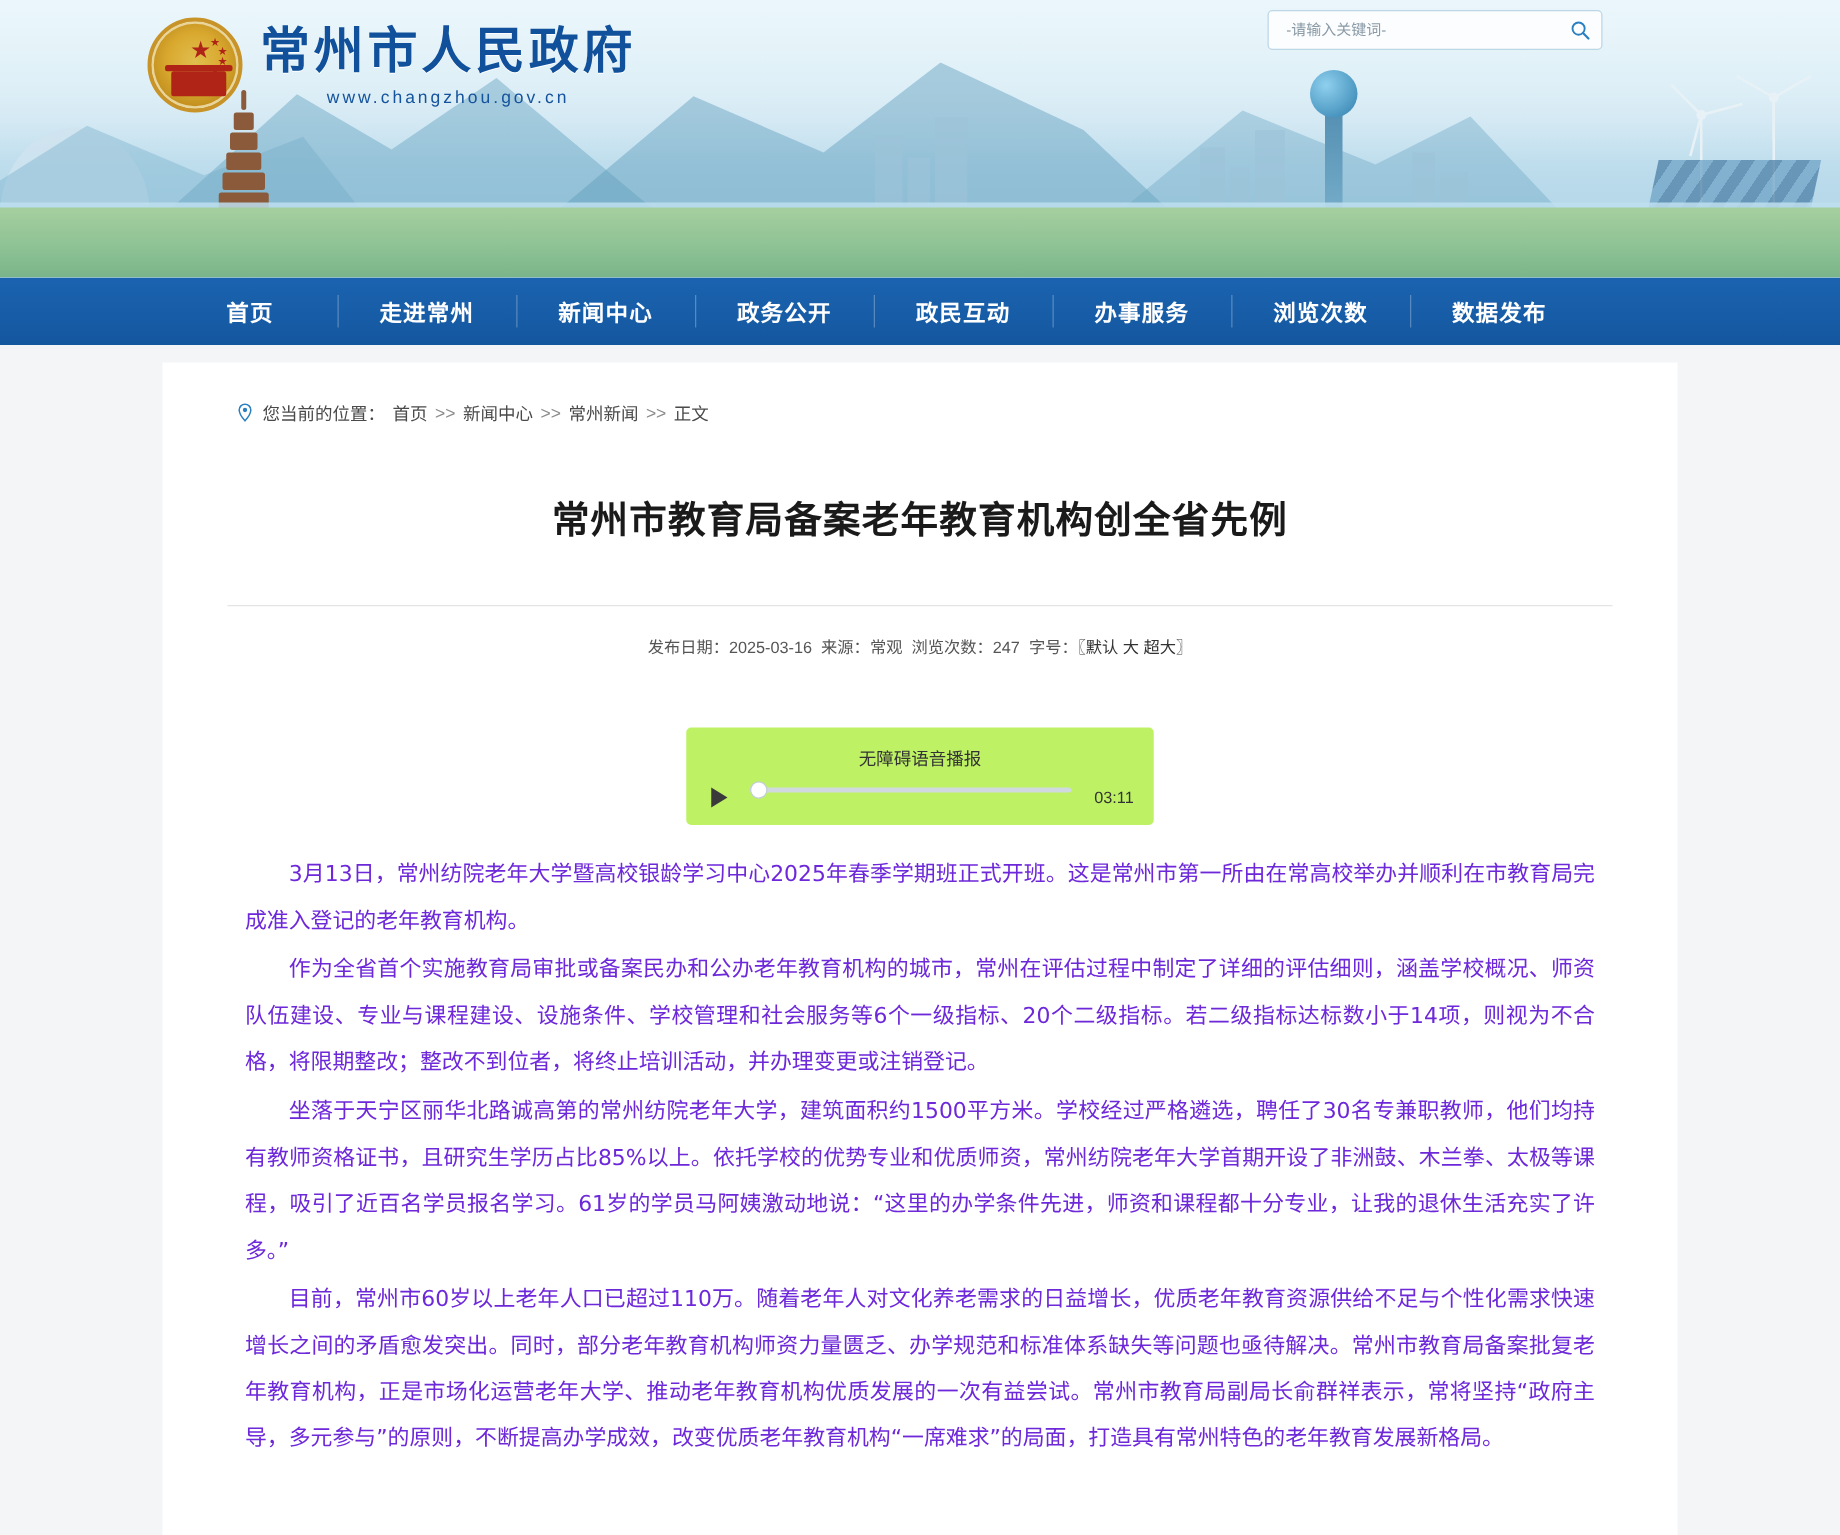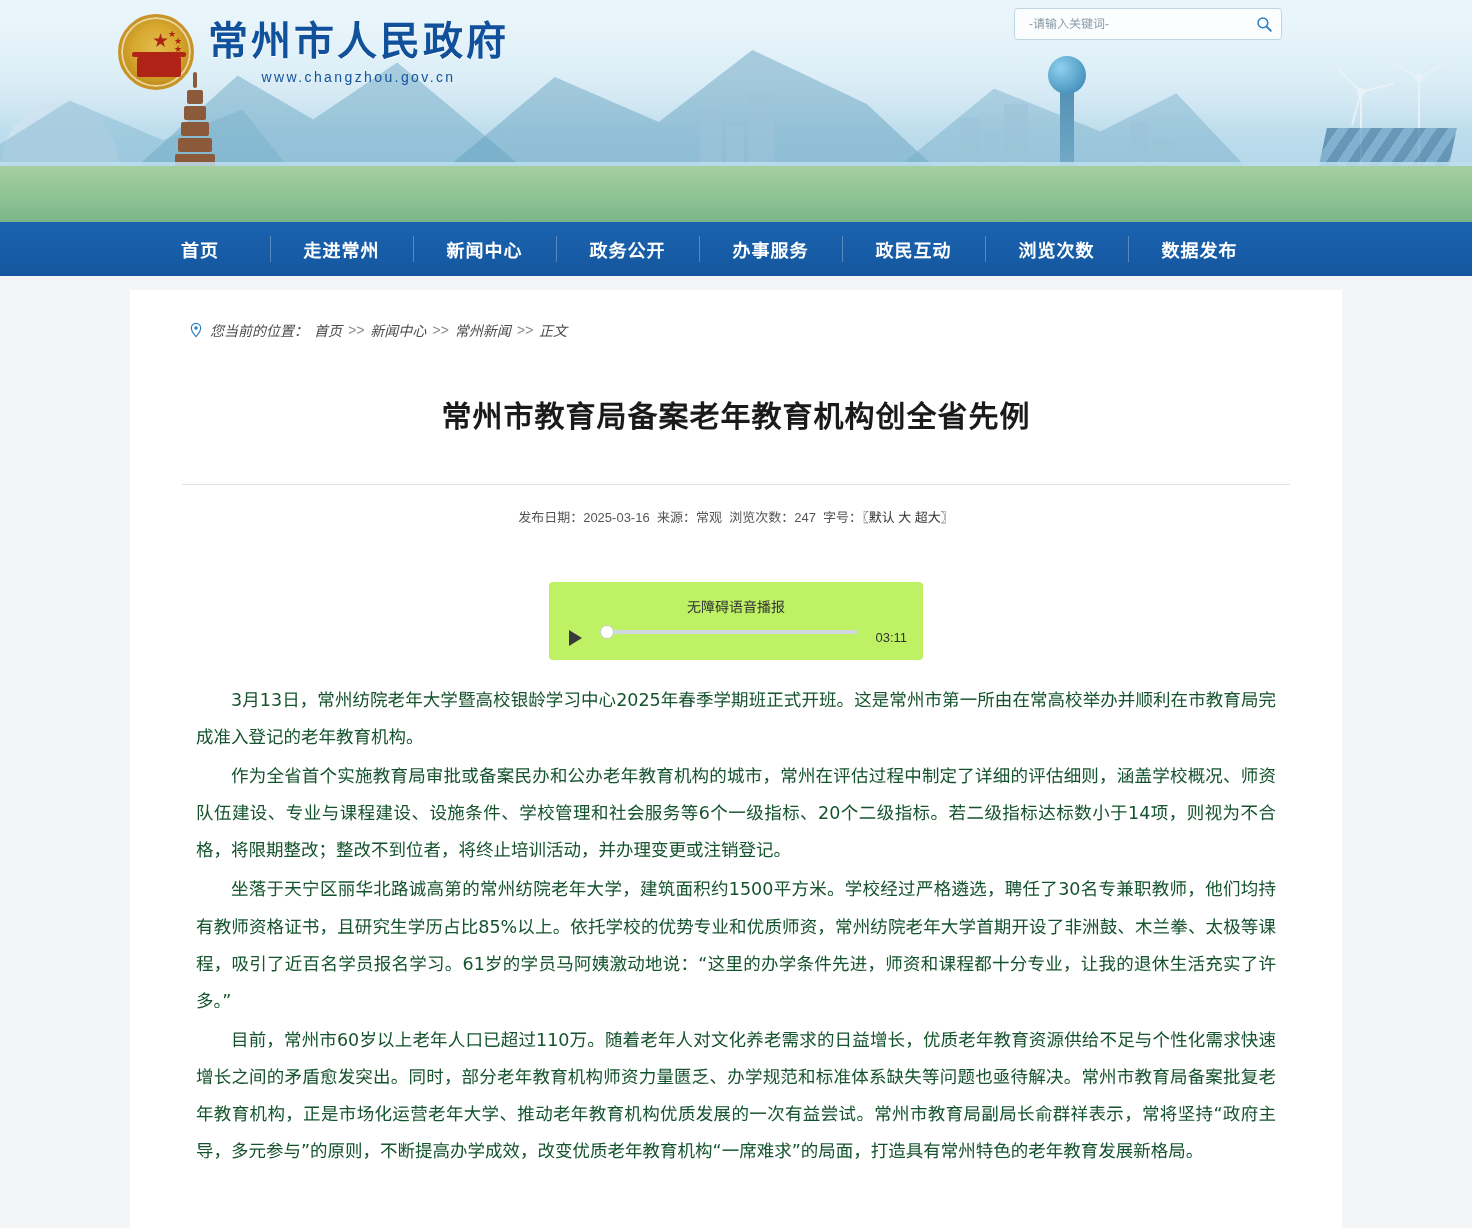--- a/index.html
+++ b/index.html
@@ -175,21 +175,20 @@
   .content {
     width: 1212px; margin: 0 auto;
     background: #fff;
     min-height: 940px;
     padding: 22px 52px 40px 52px;
   }
   .crumb {
     display: flex; align-items: center; gap: 6px;
     font-size: 14px; color: #4a4a4a;
     padding: 8px 0 4px 6px;
-    font-style: italic;
   }
   .crumb .pin { width: 16px; height: 16px; flex:0 0 16px; }
   .crumb a { color: #4a4a4a; text-decoration: none; }
   .crumb .sep { color: #8b8b8b; }
 
   .title {
     text-align: center;
     font-size: 30px; font-weight: bold; color: #1a1a1a;
     margin: 52px 40px 0 40px;
     line-height: 1.4;
@@ -221,21 +220,21 @@
     margin-left: 4px; cursor: pointer; }
   .track { flex: 1; height: 4px; background: #cfd9df; border-radius: 2px; position: relative; }
   .knob { position: absolute; left: 0; top: -5px; width: 14px; height: 14px;
     background: #fff; border: 1px solid #c3ced5; border-radius: 50%; }
   .time { font-size: 13px; color: #333; }
 
   .article { margin: 22px 14px 0 14px; }
   .article p {
     font-size: 17.5px;
     line-height: 2.12;
-    color: #14532d;
+    color: #6d28d9;
     text-indent: 2em;
     margin: 0 0 2px 0;
     text-align: justify;
     font-family: "DejaVu Sans", sans-serif;
   }
 </style>
 </head>
 <body>
 
 <div class="page">
@@ -308,22 +307,22 @@
         <line x1="15.5" y1="15.5" x2="21" y2="21" stroke="#2a7fc0" stroke-width="2.4" stroke-linecap="round"></line>
       </svg>
     </div>
   </div>
 
   <nav class="nav">
     <a href="#">首页</a>
     <a href="#">走进常州</a>
     <a href="#">新闻中心</a>
     <a href="#">政务公开</a>
+    <a href="#">政民互动</a>
     <a href="#">办事服务</a>
-    <a href="#">政民互动</a>
     <a href="#">浏览次数</a>
     <a href="#">数据发布</a>
   </nav>
 
   <div class="content-outer">
     <div class="content">
 
       <div class="crumb">
         <svg class="pin" viewBox="0 0 24 24">
           <path d="M12 2C8.1 2 5 5.1 5 9c0 5.2 7 13 7 13s7-7.8 7-13c0-3.9-3.1-7-7-7z" fill="none" stroke="#2a7fc0" stroke-width="1.8"></path>

